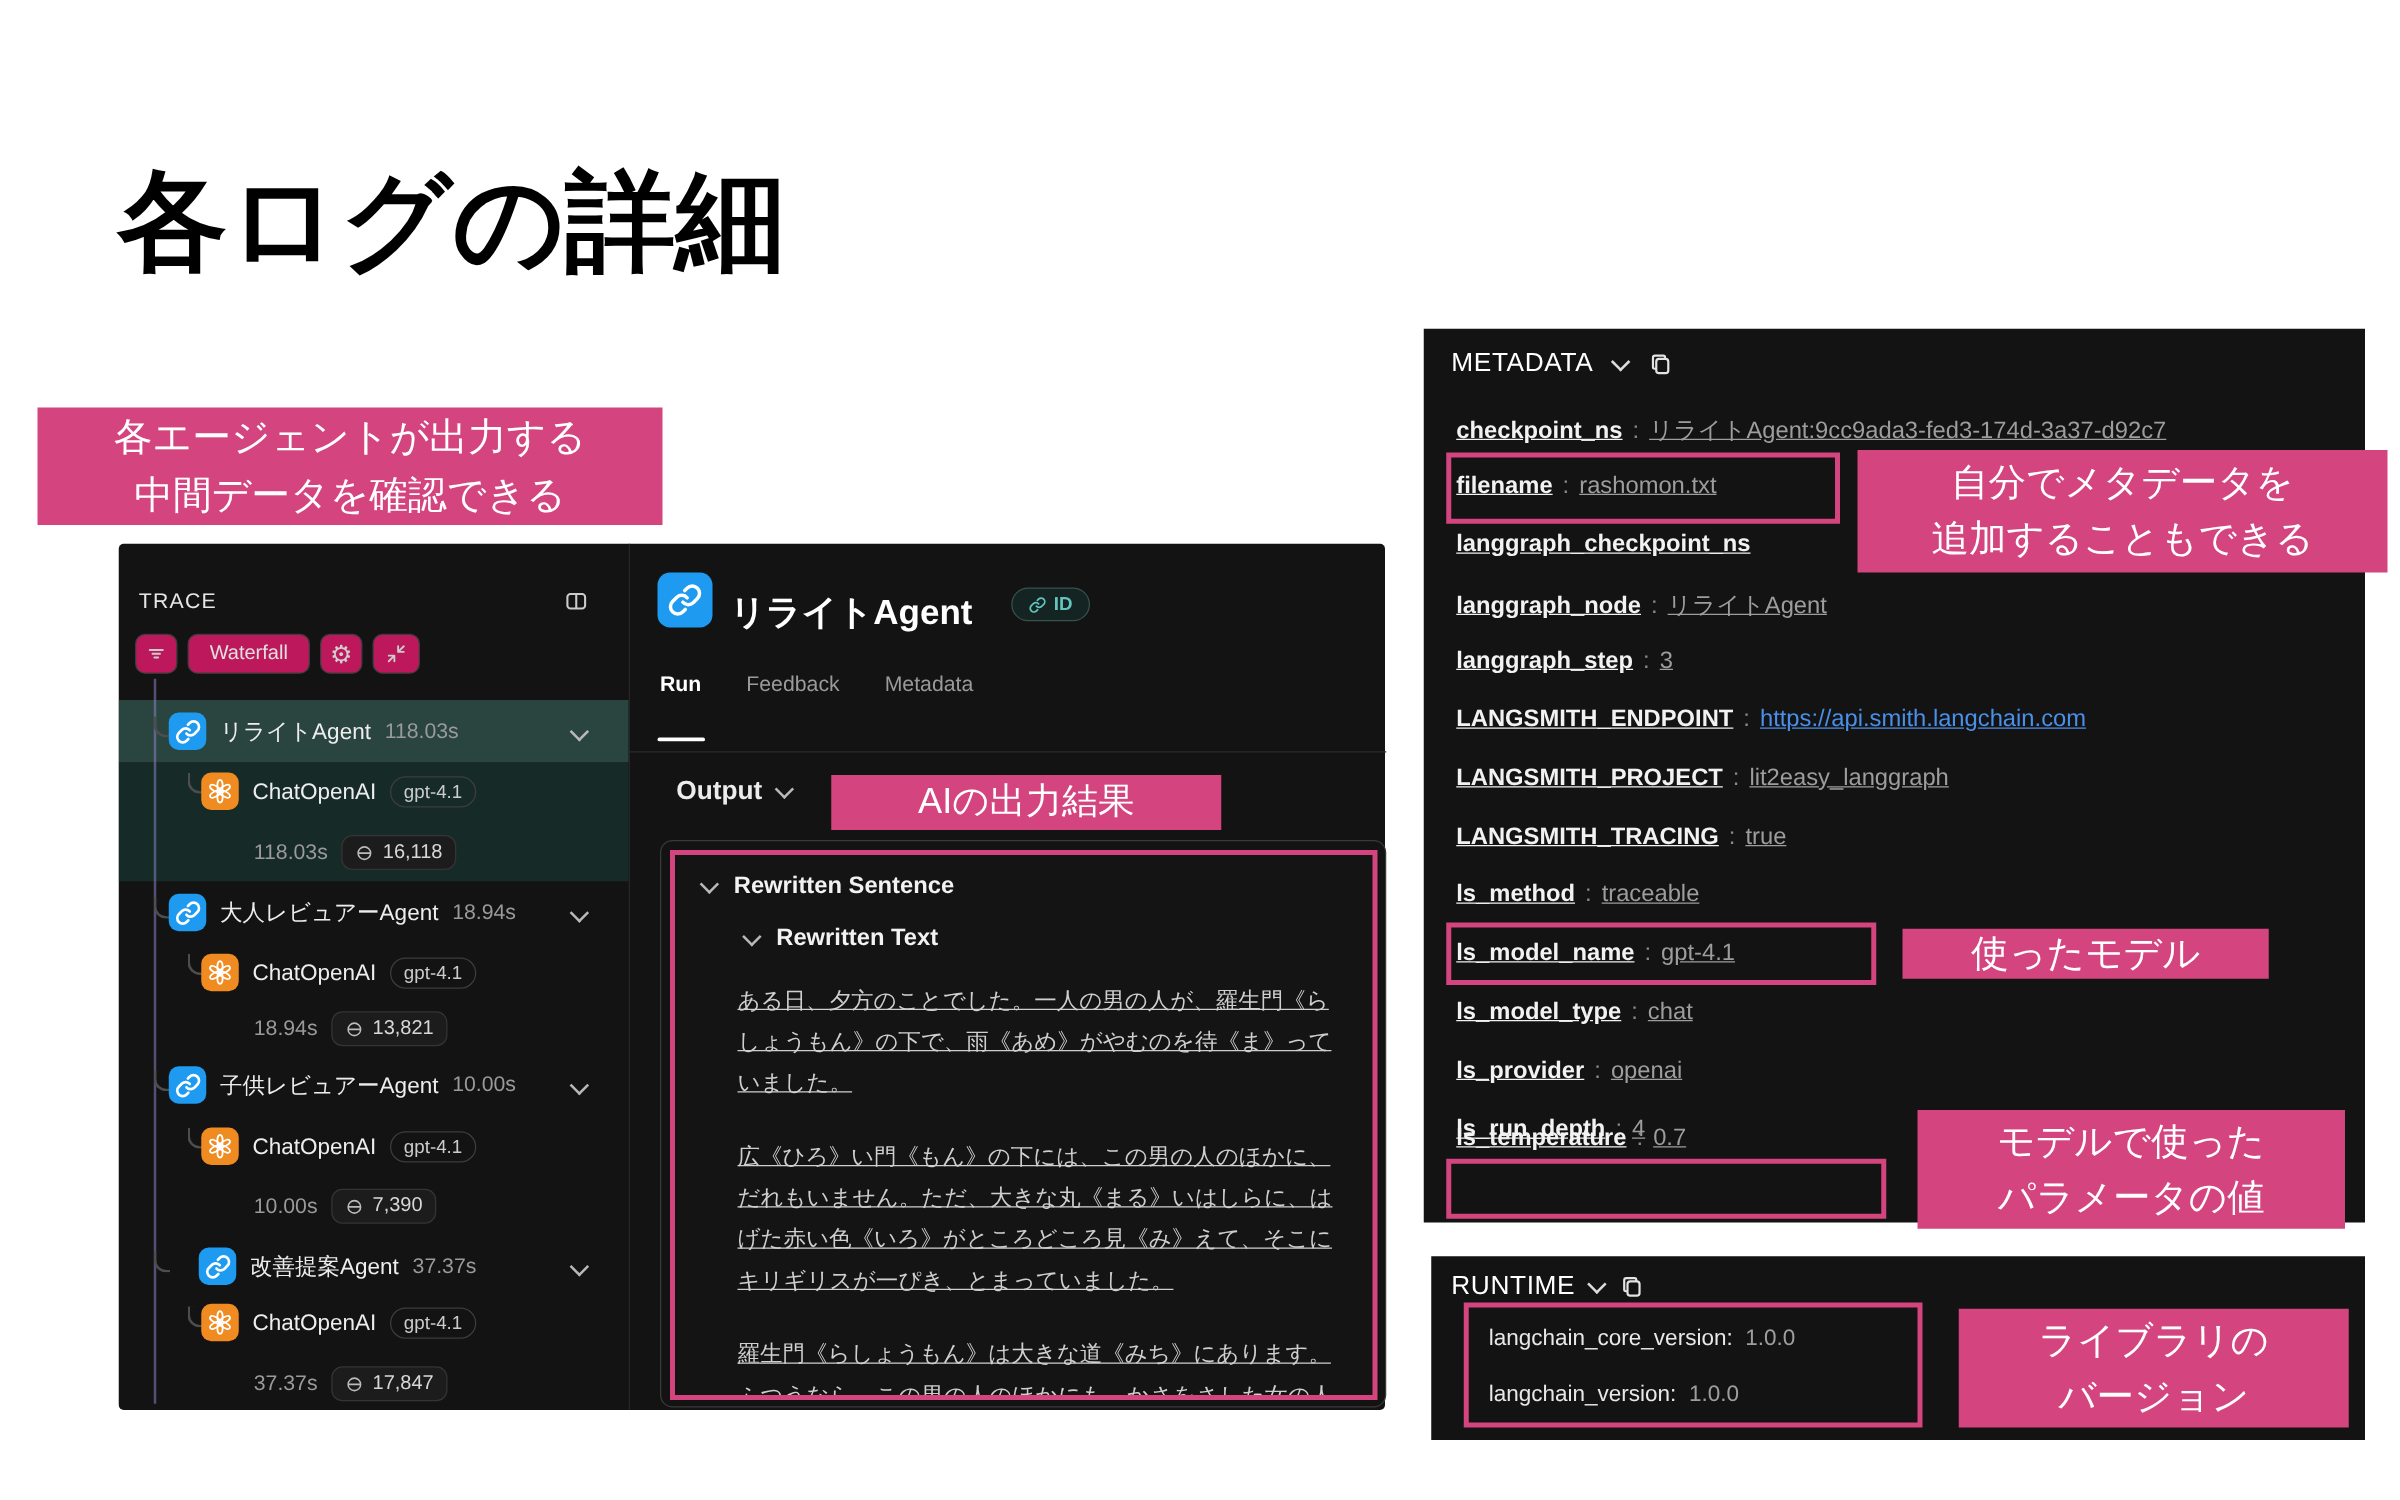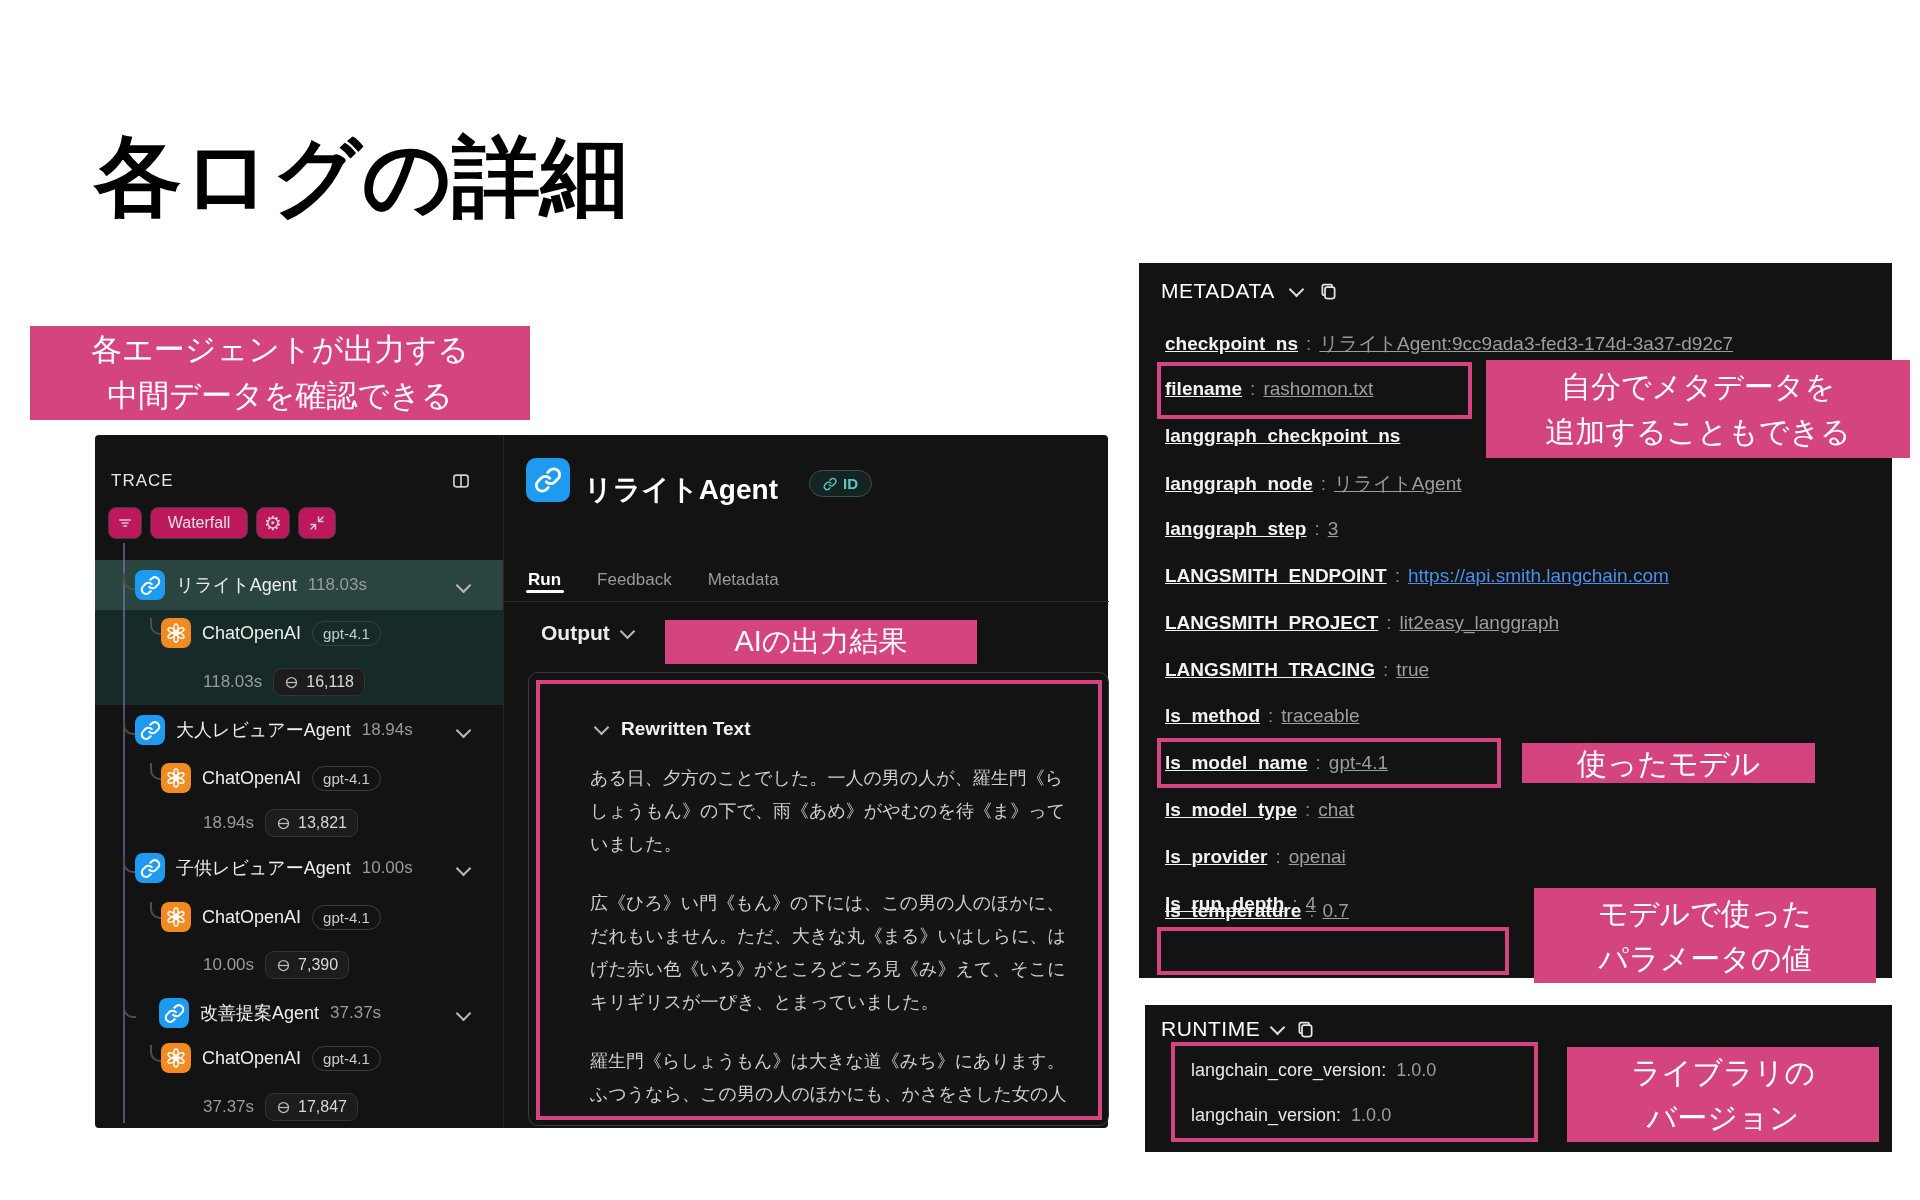--- a/index.html
+++ b/index.html
@@ -55,34 +55,34 @@
              border-bottom:2px solid #4d4d4d;border-bottom-left-radius:10px;}
 
   
   .detail{position:absolute;left:408px;top:0;width:605px;height:693px;border-left:1px solid #262626;}
   .dhead-icon{position:absolute;left:22px;top:23px;width:44px;height:44px;border-radius:10px;
               background:#1e9bf0;display:flex;align-items:center;justify-content:center;}
   .dtitle{position:absolute;left:80px;top:36px;font-size:28px;font-weight:600;color:#fff;}
   .id-badge{position:absolute;left:305px;top:35px;display:flex;align-items:center;gap:6px;
             border:1.5px solid #37524f;background:#132423;color:#63c5bd;padding:4px 13px;
             border-radius:17px;font-size:15px;font-weight:600;}
-  .tabs{position:absolute;left:24px;top:103px;display:flex;gap:36px;font-size:17px;color:#9a9a9a;margin-top:32px;}
+  .tabs{position:absolute;left:24px;top:103px;display:flex;gap:36px;font-size:17px;color:#9a9a9a;}
   .tab.active{color:#fff;font-weight:600;}
   .tab-underline{position:absolute;left:22px;top:155px;width:38px;height:3px;background:#fff;border-radius:2px;}
   .dhead-divider{position:absolute;left:0;top:166px;width:605px;height:1px;background:#2c2c2c;}
   .output-label{position:absolute;left:37px;top:186px;font-size:21px;font-weight:600;color:#ececec;
                 display:flex;align-items:center;gap:12px;}
   .out-box{position:absolute;left:24px;top:237px;width:579px;height:452px;border:1px solid #3a3a3a;border-radius:10px;}
   .out-pink{position:absolute;left:32px;top:245px;width:566px;height:440px;box-sizing:border-box;
             border:4px solid #d4457f;overflow:hidden;background:#141414;}
   .out-inner{padding:14px 26px 0 22px;}
   .out-sec{display:flex;align-items:center;gap:14px;font-size:19px;font-weight:600;color:#f2f2f2;}
   .out-sub{display:flex;align-items:center;gap:14px;font-size:19px;font-weight:600;color:#f2f2f2;
            margin:20px 0 0 34px;}
-  .out-body{margin:22px 15px 0 28px;font-size:18px;line-height:33px;color:#cfcfcf;width:480px;}
+  .out-body{margin:22px 15px 0 28px;font-size:18px;line-height:33px;color:#cfcfcf;width:480px;text-decoration:underline;}
   .out-body p{margin:0 0 26px 0;}
 
   
   .dark-panel{background:#131313;}
   .meta-panel{left:1139px;top:263px;width:753px;height:715px;overflow:hidden;}
   .runtime-panel{left:1145px;top:1005px;width:747px;height:147px;}
   .phead{position:absolute;display:flex;align-items:center;gap:16px;color:#fff;font-size:21px;
          font-weight:500;letter-spacing:.5px;}
   .phead .chev{border-color:#dcdcdc;margin-top:-4px;}
   .mrow{position:absolute;left:26px;height:26px;display:flex;align-items:baseline;gap:8px;
@@ -310,20 +310,24 @@
       <div class="dhead-divider"></div>
 
       <div class="output-label">
         <span>Output</span>
           <span class="chev" style="margin-top:-4px;"></span>
       </div>
 
       <div class="out-box"></div>
       <div class="out-pink">
         <div class="out-inner">
+          <div class="out-sec">
+            <span class="chev" style="margin-top:-3px;"></span>
+            <span>Rewritten Sentence</span>
+          </div>
           <div class="out-sub">
             <span class="chev" style="margin-top:-3px;"></span>
             <span>Rewritten Text</span>
           </div>
           <div class="out-body">
             <p>ある日、夕方のことでした。一人の男の人が、羅生門《らしょうもん》の下で、雨《あめ》がやむのを待《ま》っていました。</p>
             <p>広《ひろ》い門《もん》の下には、この男の人のほかに、だれもいません。ただ、大きな丸《まる》いはしらに、はげた赤い色《いろ》がところどころ見《み》えて、そこにキリギリスが一ぴき、とまっていました。</p>
             <p>羅生門《らしょうもん》は大きな道《みち》にあります。ふつうなら、この男の人のほかにも、かさをさした女の人や、ふくろうぼうしをかぶった人が、二人か三人はいそうなものです。</p>
           </div>
         </div>

